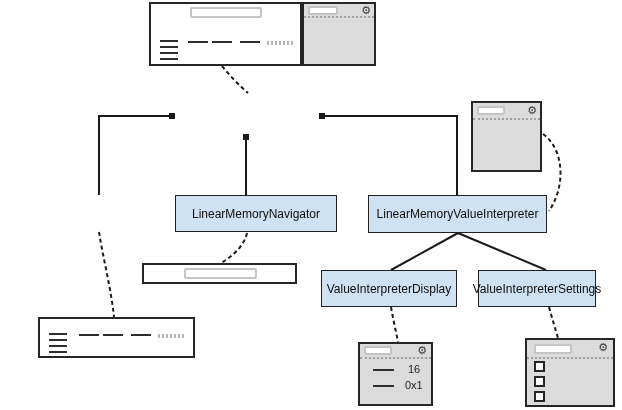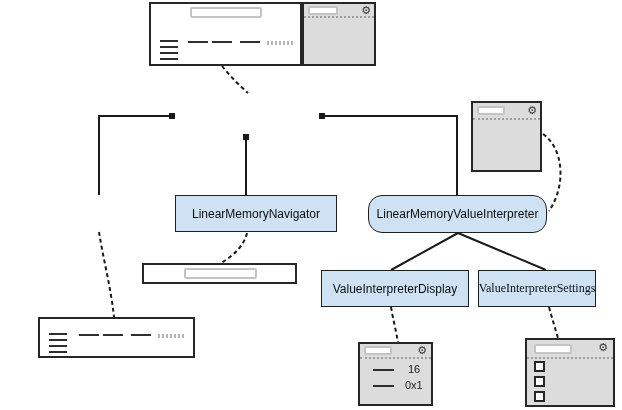--- a/index.html
+++ b/index.html
@@ -81,23 +81,23 @@
     <div class="dotted-sep" style="top:12px;"></div>
   </div>
 
   <div class="panel gray" style="left:471px;top:101px;width:71px;height:71px;">
     <div class="sk-input" style="left:4px;top:3px;width:28px;height:9px;"></div>
     <div class="gear" style="right:3px;top:2px;">⚙</div>
     <div class="dotted-sep" style="top:15px;"></div>
   </div>
 
   <div class="node" style="left:175px;top:195px;width:162px;height:37px;">LinearMemoryNavigator</div>
-  <div class="node" style="left:368px;top:195px;width:179px;height:38px;border-radius:14px;">LinearMemoryValueInterpreter</div>
-  <div class="node" style="left:321px;top:270px;width:148px;height:37px;">ValueInterpreterDisplay</div>
-  <div class="node" style="left:478px;top:270px;width:118px;height:37px;font-family:Liberation Serif, serif;">ValueInterpreterSettings</div>
+  <div class="node" style="left:368px;top:195px;width:179px;height:38px;">LinearMemoryValueInterpreter</div>
+  <div class="node" style="left:321px;top:270px;width:136px;height:37px;">ValueInterpreterDisplay</div>
+  <div class="node" style="left:478px;top:270px;width:118px;height:37px;">ValueInterpreterSettings</div>
 
   <div class="panel white" style="left:142px;top:263px;width:155px;height:21px;">
     <div class="sk-input" style="left:40px;top:3px;width:73px;height:11px;"></div>
   </div>
 
   <div class="panel white" style="left:38px;top:317px;width:157px;height:41px;">
     <div class="hamburger" style="left:9px;top:14px;">
       <div class="hl"></div>
         <div class="hl"></div>
         <div class="hl"></div>

